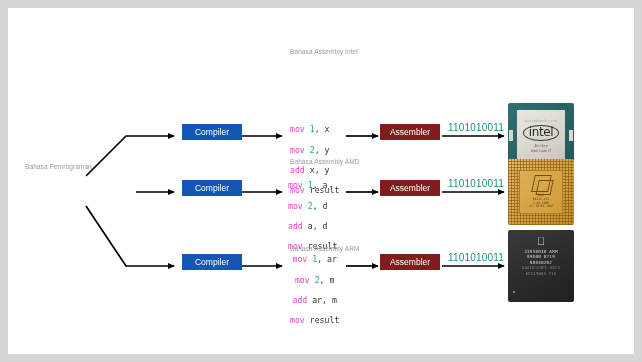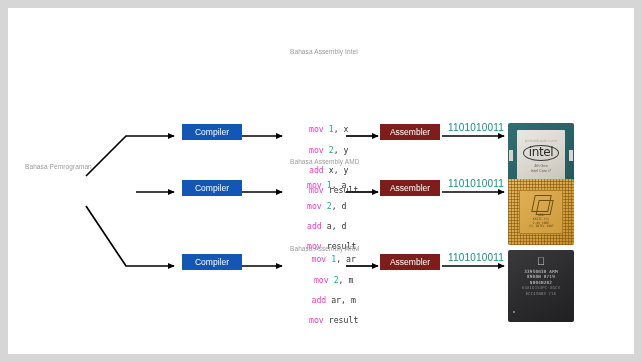--- a/index.html
+++ b/index.html
@@ -55,21 +55,21 @@
   .tok-pun { color: #111111; }
 
   
   .asm {
     font-family: "DejaVu Sans Mono", monospace;
     font-size: 8.2px;
     line-height: 10.2px;
     white-space: pre;
     color: #333333;
   }
-  .asm .op  { color: #e83fc0; margin-left: 19px; }
+  .asm .op  { color: #e83fc0; }
   .asm .num { color: #17b08a; }
   .asm .reg { color: #333333; }
 
   
   .pbox {
     display: flex;
     align-items: center;
     justify-content: center;
     color: #ffffff;
     font-size: 8.5px;
@@ -92,21 +92,21 @@
 
   
   #arrow-layer {
     position: absolute;
     left: 0; top: 0;
     width: 626px; height: 346px;
     pointer-events: none;
   }
 
   
-  .chip { width: 66px; height: 66px; position: absolute; margin-top: 20px; }
+  .chip { width: 66px; height: 66px; position: absolute; }
 
   
   .intel-body {
     position: absolute; inset: 0;
     background: linear-gradient(135deg,#2f6f73 0%,#2b6569 40%,#24565b 100%);
     border-radius: 2px;
   }
   .intel-die {
     position: absolute;
     left: 9px; top: 7px; right: 9px; bottom: 7px;

